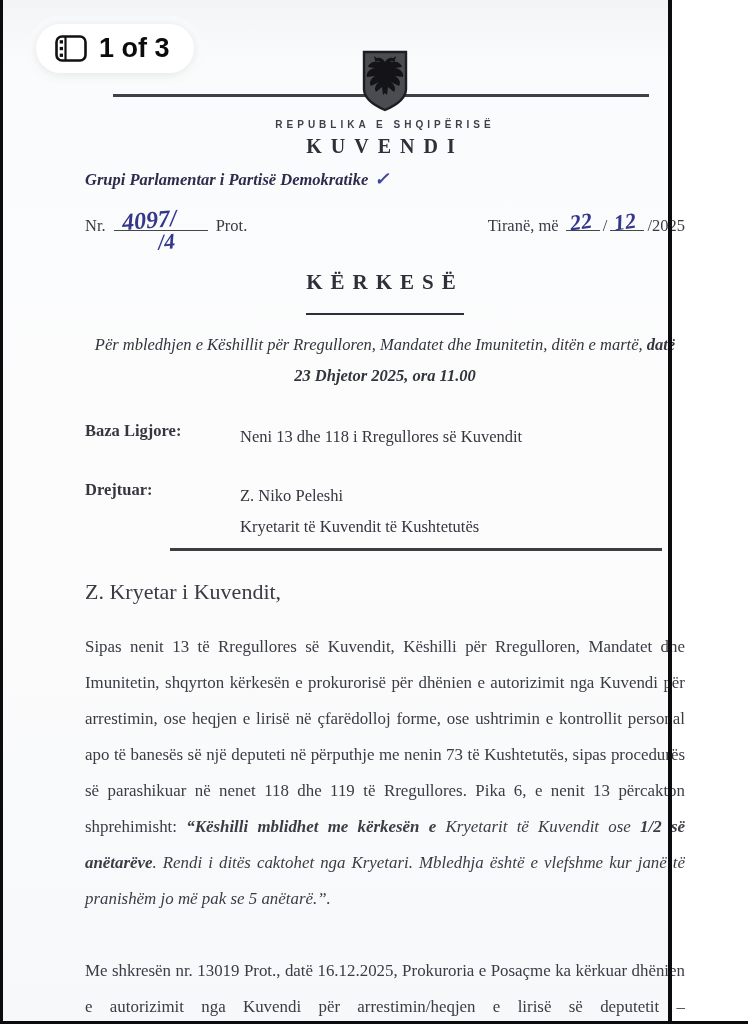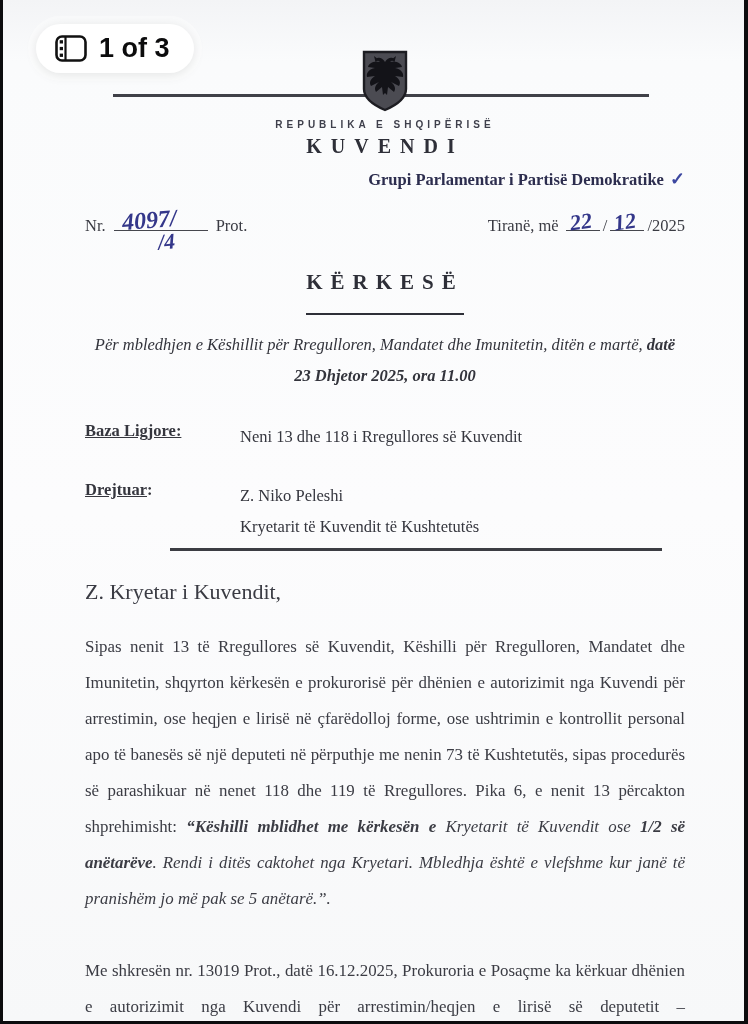--- a/index.html
+++ b/index.html
@@ -1,17 +1,17 @@
 <!DOCTYPE html>
 <html><head>
 <meta charset="utf-8">
 <style>
   html,body{margin:0;padding:0;}
   body{width:748px;height:1024px;overflow:hidden;}
-  .screen{position:relative;width:748px;height:1024px;
+  .screen{position:relative;width:672px;height:1024px;
     background:linear-gradient(180deg,#f3f4f6 0%,#fafbfc 6%,#fcfcfd 50%,#f7f8f9 100%);
     font-family:"Liberation Serif",serif;}
   
   .edge{position:absolute;background:#0c0c0e;z-index:5;}
   .edge-left{left:0;top:0;width:3px;height:1024px;}
   .edge-right{right:0;top:0;width:4px;height:1024px;}
   .edge-bottom{left:0;bottom:0;width:748px;height:3px;}
 
   
   .badge{position:absolute;top:24px;left:36px;display:flex;align-items:center;gap:12px;
@@ -20,21 +20,21 @@
   .badge-text{font-family:"Liberation Sans",sans-serif;font-weight:600;font-size:27px;color:#0c0c0d;line-height:1;}
 
   
   .doc{position:absolute;left:85px;top:50px;width:600px;color:#35363e;}
   .emblem-row{position:relative;height:64px;}
   .header-rule{position:absolute;top:44px;left:28px;right:36px;height:3px;background:#404148;}
   .shield{position:absolute;left:50%;top:0;transform:translateX(-50%);z-index:2;}
   .rep-line{text-align:center;margin-top:5px;font-family:"Liberation Sans",sans-serif;
     font-size:10px;font-weight:bold;letter-spacing:4px;color:#3e3f4b;}
   .kuvendi{text-align:center;margin-top:5px;font-size:20px;font-weight:bold;letter-spacing:9px;color:#2e2f38;}
-  .group-line{text-align:right;margin-top:10px;font-size:16.5px;font-weight:bold;color:#2c2d4e;}
+  .group-line{text-align:left;margin-top:10px;font-size:16.5px;font-weight:bold;font-style:italic;color:#2c2d4e;}
   .check{color:#3c47a0;font-size:18px;font-weight:bold;padding-left:6px;}
 
   .meta-row{margin-top:24px;display:flex;justify-content:space-between;align-items:flex-end;font-size:16.5px;color:#3a3b43;}
   .hand{font-style:italic;font-weight:bold;color:#34378a;}
   .nr-block{position:relative;white-space:nowrap;}
   .nr-line{display:inline-block;width:94px;height:16px;border-bottom:1.6px solid #46474e;position:relative;margin:0 8px;vertical-align:baseline;}
   .nr-hand{position:absolute;left:8px;bottom:-4px;font-size:24px;transform:rotate(-5deg);white-space:nowrap;}
   .nr-hand-sub{position:absolute;left:44px;top:15px;font-size:22px;transform:rotate(-6deg);}
   .date-block{white-space:nowrap;}
   .seg{display:inline-block;width:34px;height:14px;border-bottom:1.6px solid #46474e;position:relative;margin:0 3px;}
@@ -43,21 +43,21 @@
   .title-wrap{text-align:center;margin-top:34px;}
   .title-text{display:inline-block;font-size:21px;font-weight:bold;letter-spacing:8px;
     border-bottom:2.4px solid #2e2f38;padding-bottom:18px;color:#2e2f38;}
   .subtitle{margin-top:14px;text-align:center;font-style:italic;font-size:16.5px;line-height:31px;color:#33343c;}
   .subtitle .b{font-weight:bold;}
 
   .fields{margin-top:30px;font-size:16.5px;color:#35363e;}
   .field{display:flex;align-items:flex-start;}
   .field+.field{margin-top:28px;}
   .flabel{width:155px;flex:0 0 155px;font-weight:bold;}
-  .flabel .u{text-decoration:underline;}
+  .flabel .u{}
   .fvalue{line-height:31px;}
 
   .sep-rule{margin-top:6px;margin-left:85px;width:492px;height:3px;background:#3c3d43;}
   .salutation{margin-top:28px;font-size:22px;color:#3a3b43;}
   .para{margin-top:24px;font-size:16.9px;line-height:36px;text-align:justify;color:#3b3c44;}
   .para.second{margin-top:36px;}
   .bi{font-weight:bold;font-style:italic;}
   .it{font-style:italic;}
 </style>
 </head>

